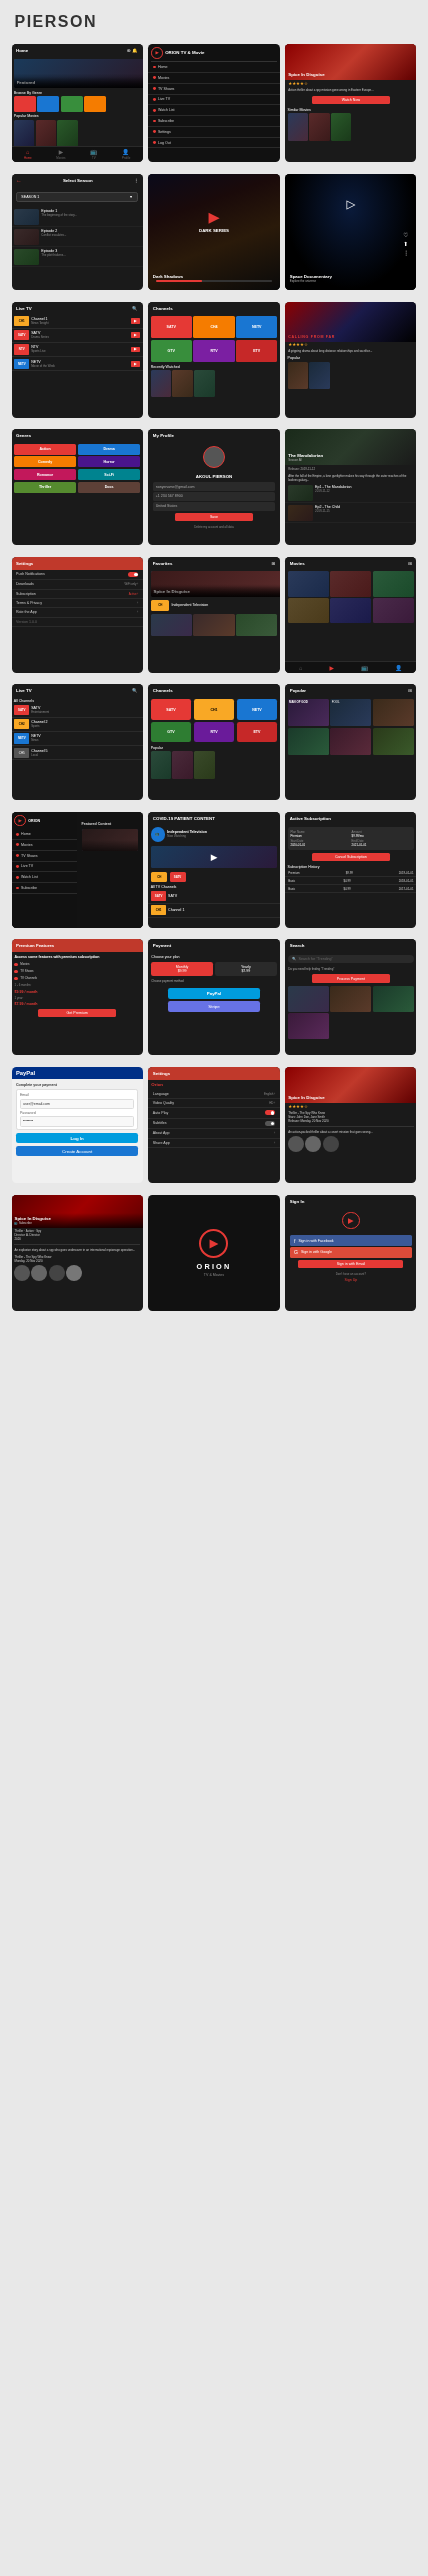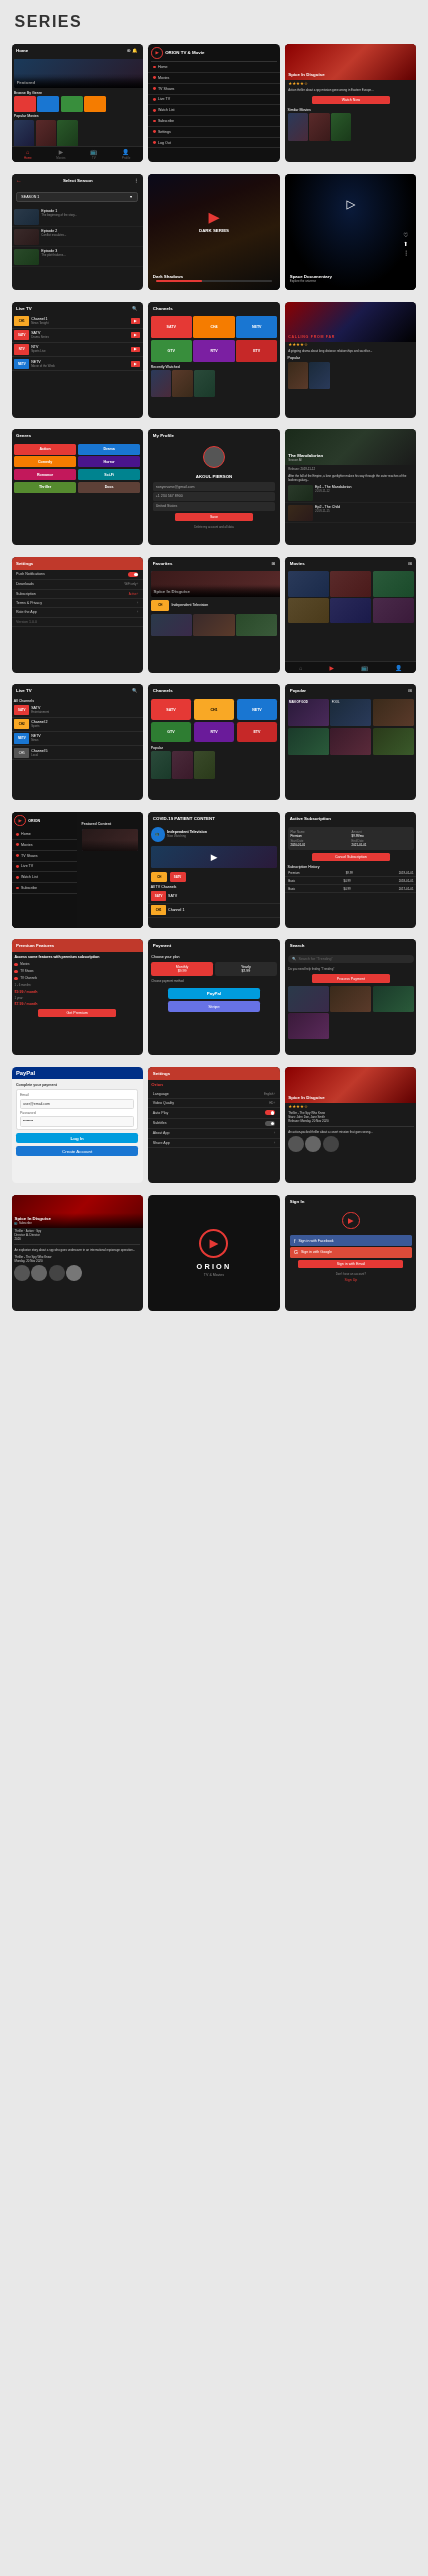--- a/index.html
+++ b/index.html
@@ -448,21 +448,21 @@
       flex-shrink: 0;
     }
     .feature-text {
       color: #ccc;
       font-size: 2.9px;
     }
   </style>
 </head>
 <body>
 
-<div class="preview-title">SERIES</div>
+<div class="preview-title">PIERSON</div>
 
 <div class="screens-grid">
 
   <div class="screen">
     <div class="screen-header">
       <div class="header-title">Home</div>
       <div class="header-icons">
         <span>⊕</span>
         <span>🔔</span>
       </div>

